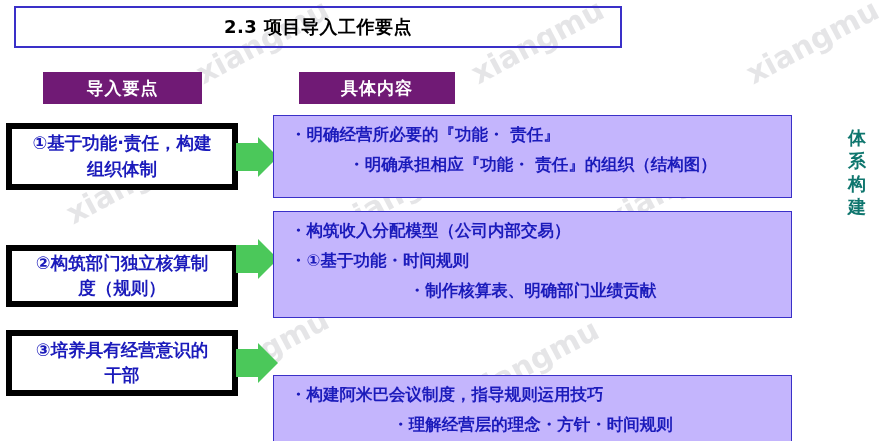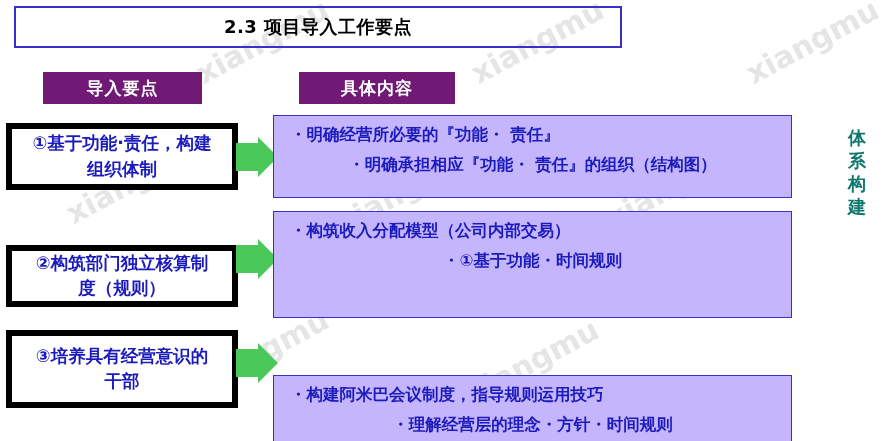--- a/index.html
+++ b/index.html
@@ -82,21 +82,21 @@
     text-align: center;
     font-family: "DejaVu Sans", sans-serif;
     font-size: 17.5px;
     font-weight: bold;
     color: #1b1bbb;
     line-height: 1.45;
     padding: 0 20px;
   }
   #left-box-1 { top: 123px; height: 67px; }
   #left-box-2 { top: 245px; height: 62px; }
-  #left-box-3 { top: 330px; height: 78px; }
+  #left-box-3 { top: 330px; height: 66px; }
 
   
   .green-arrow {
     position: absolute;
     width: 42px;
     height: 40px;
   }
 
   
   .right-box {
@@ -185,20 +185,21 @@
 
   <div class="left-box" id="left-box-2">②构筑部门独立核算制度（规则）</div>
   <div class="green-arrow" style="left:236px; top:239px;">
     <svg width="42" height="40" viewBox="0 0 42 40" xmlns="http://www.w3.org/2000/svg">
       <polygon points="0,6 22,6 22,0 42,20 22,40 22,34 0,34" fill="#4bc85a"></polygon>
     </svg>
   </div>
   <div class="right-box" id="right-box-2">
     <div class="bullet-line">・构筑收入分配模型（公司内部交易）</div>
     <div class="bullet-line">・①基于功能・时间规则</div>
+    <div class="bullet-line">・制作核算表、明确部门业绩贡献</div>
   </div>
 
   <div class="left-box" id="left-box-3">③培养具有经营意识的干部</div>
   <div class="green-arrow" style="left:236px; top:343px;">
     <svg width="42" height="40" viewBox="0 0 42 40" xmlns="http://www.w3.org/2000/svg">
       <polygon points="0,6 22,6 22,0 42,20 22,40 22,34 0,34" fill="#4bc85a"></polygon>
     </svg>
   </div>
   <div class="right-box" id="right-box-3">
     <div class="bullet-line">・构建阿米巴会议制度，指导规则运用技巧</div>

